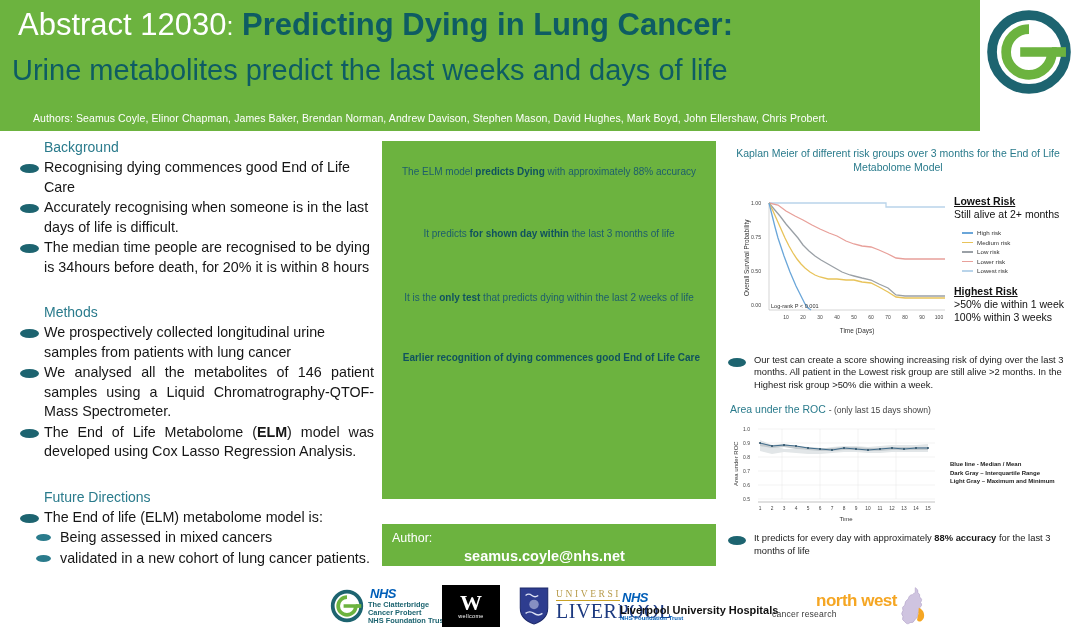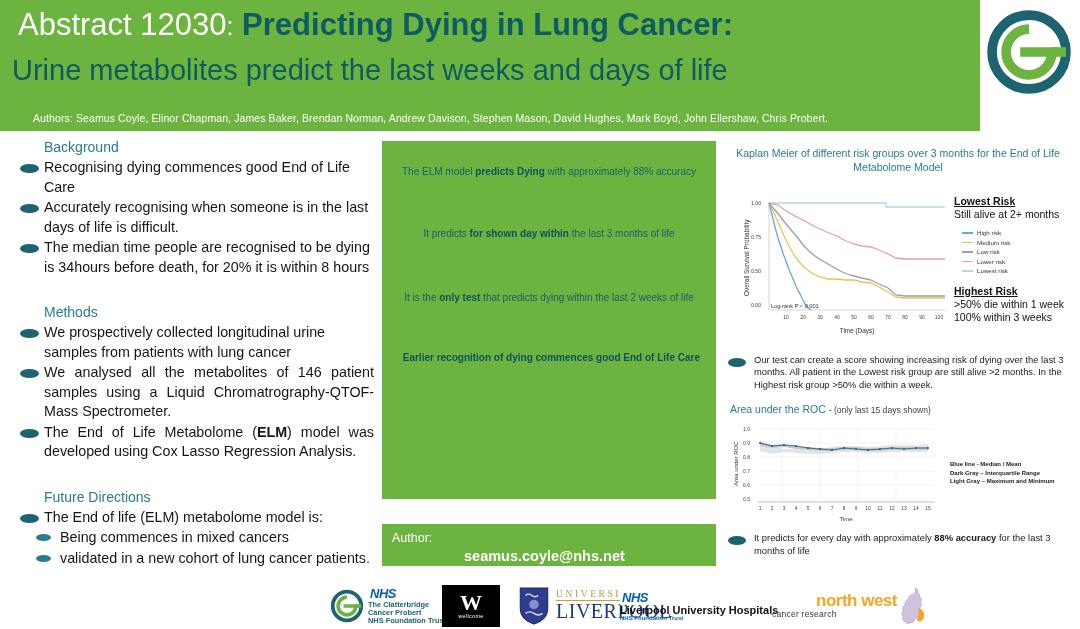--- a/index.html
+++ b/index.html
@@ -129,21 +129,21 @@
       <div class="txt">The End of Life Metabolome (<b>ELM</b>) model was developed using Cox Lasso Regression Analysis.</div>
     </div>
 
     <div class="sec-head m">Future Directions</div>
     <div class="bullet-row">
       <span class="dot"></span>
       <div class="txt">The End of life (ELM) metabolome model is:</div>
     </div>
     <div class="bullet-row sub-row">
       <span class="dot sm"></span>
-      <div class="txt">Being commences in mixed cancers</div>
+      <div class="txt">Being assessed in mixed cancers</div>
     </div>
     <div class="bullet-row sub-row">
       <span class="dot sm"></span>
       <div class="txt">validated in a new cohort of lung cancer patients.</div>
     </div>
   </div>
 
   <div class="center">
     <div class="stmt s1">
       <span>The ELM model </span><b>predicts Dying</b><span> with approximately 88% accuracy</span>

